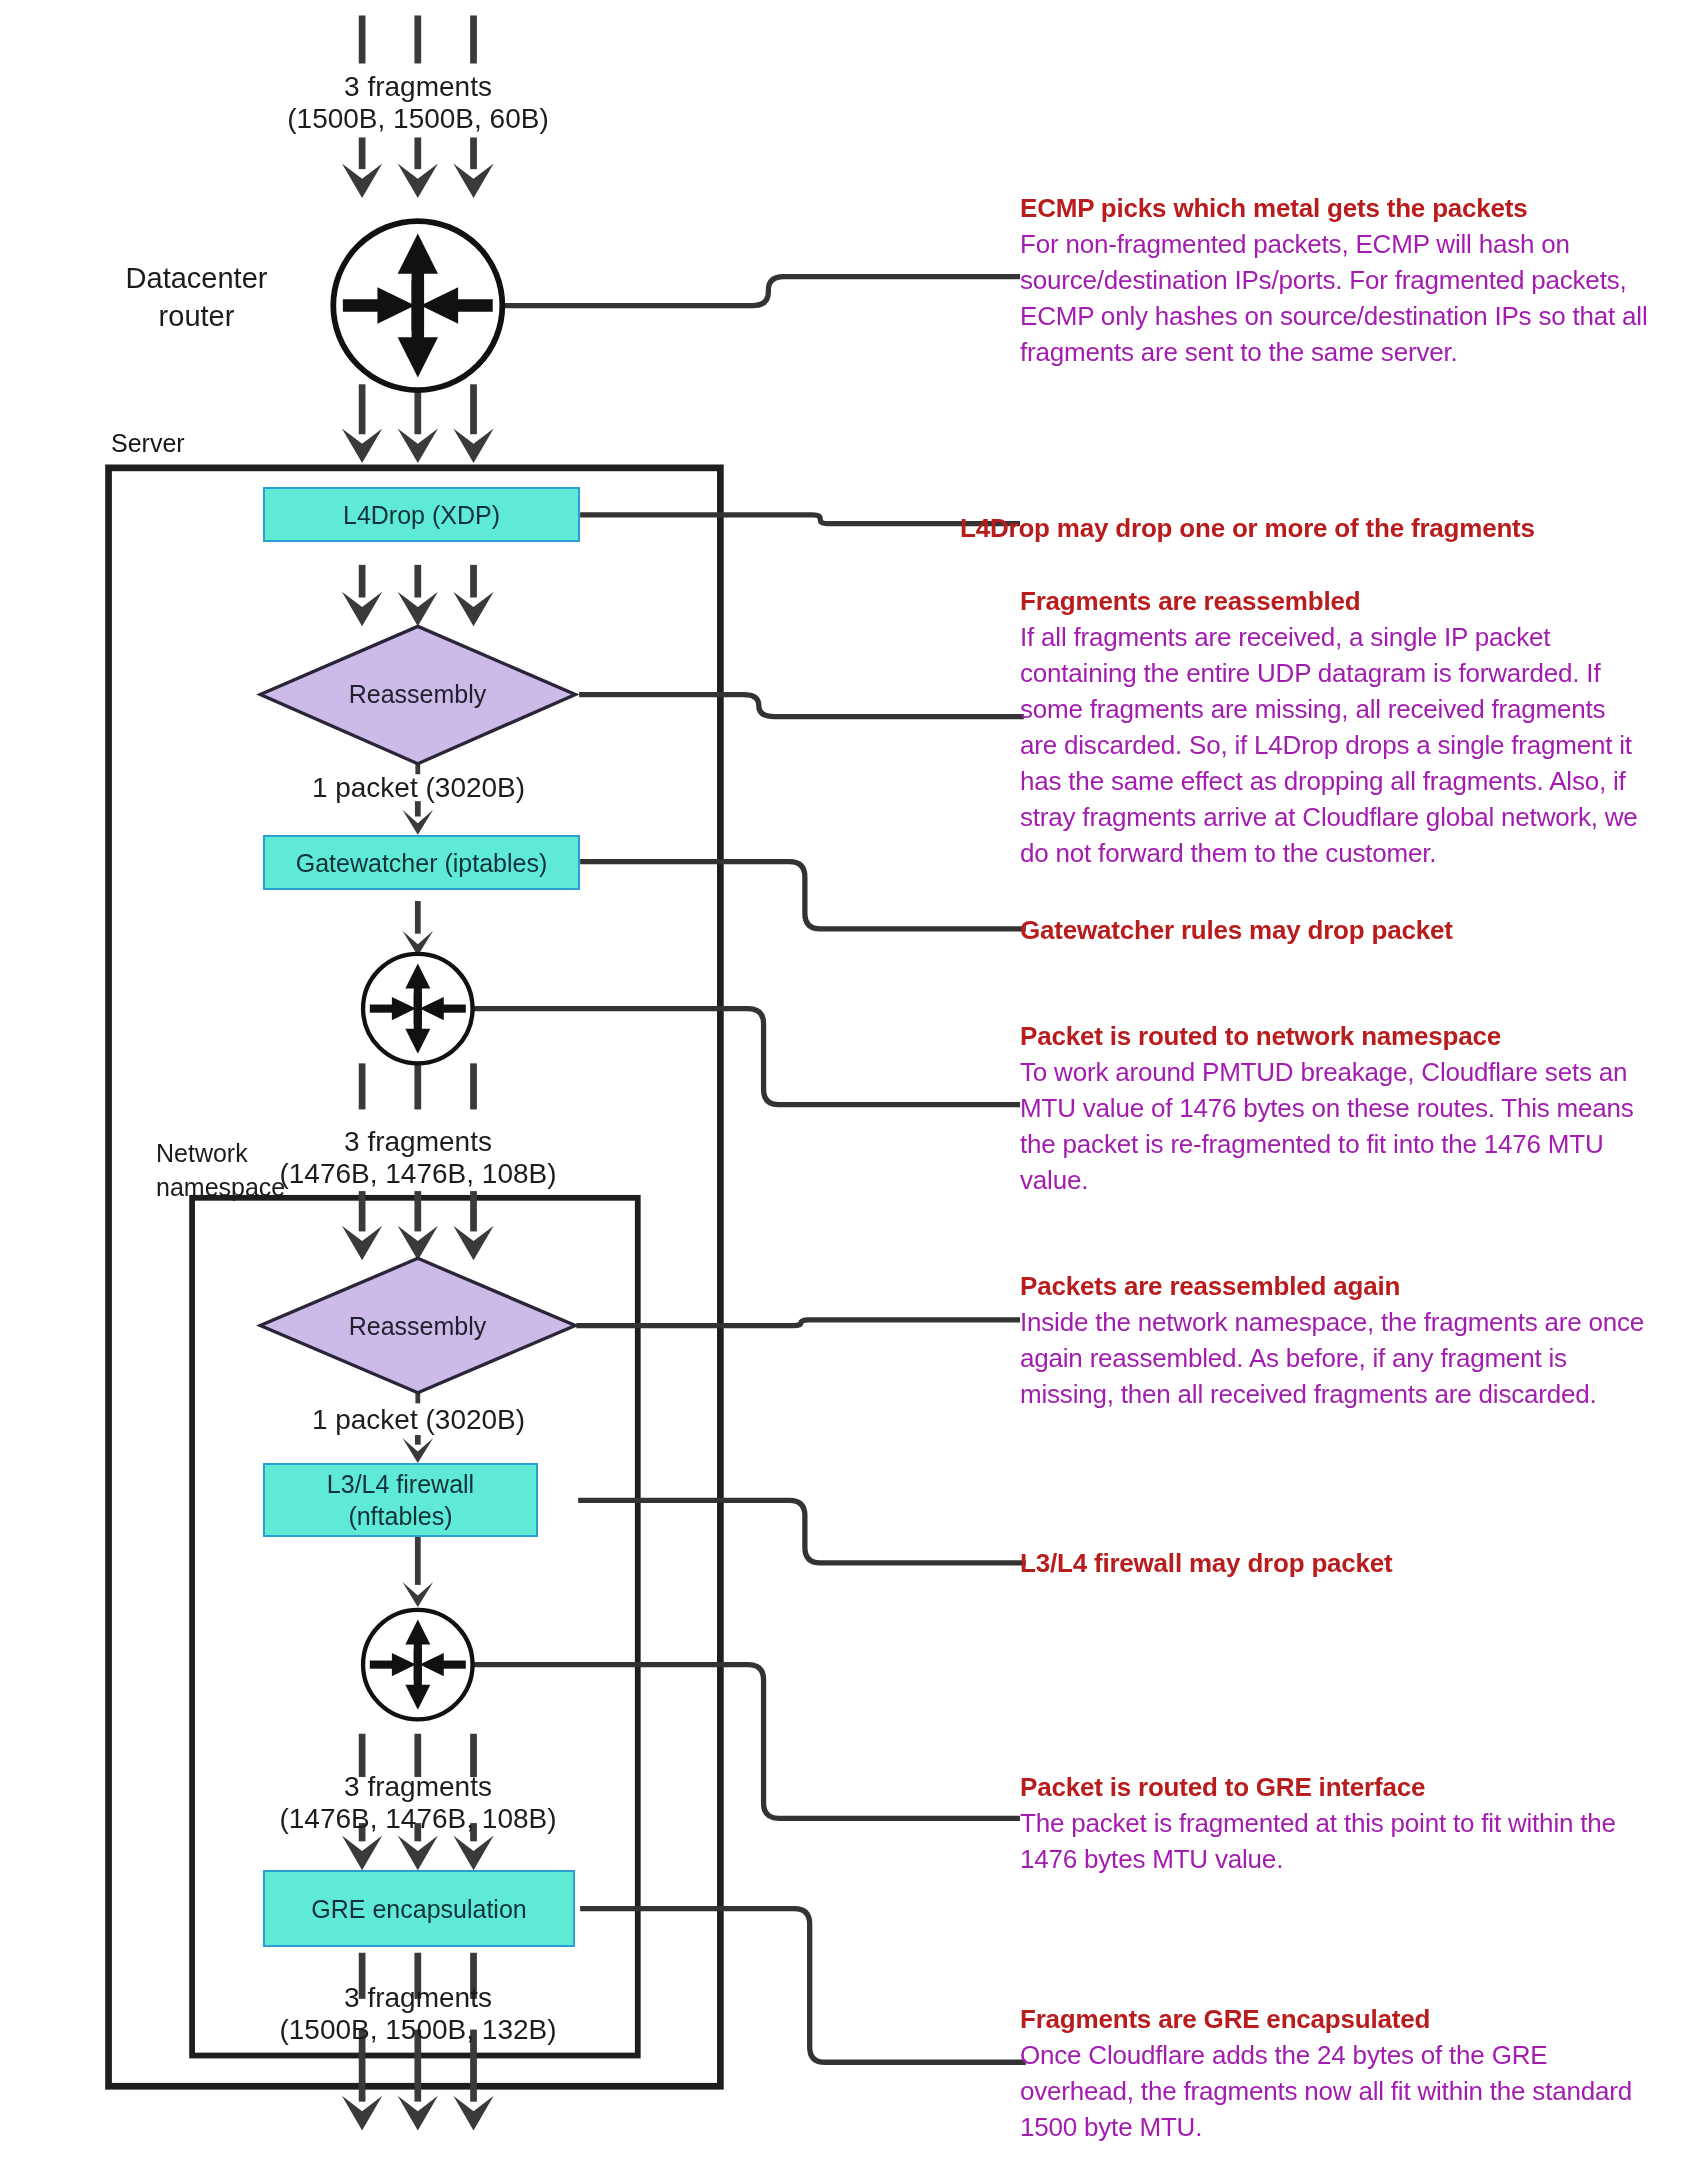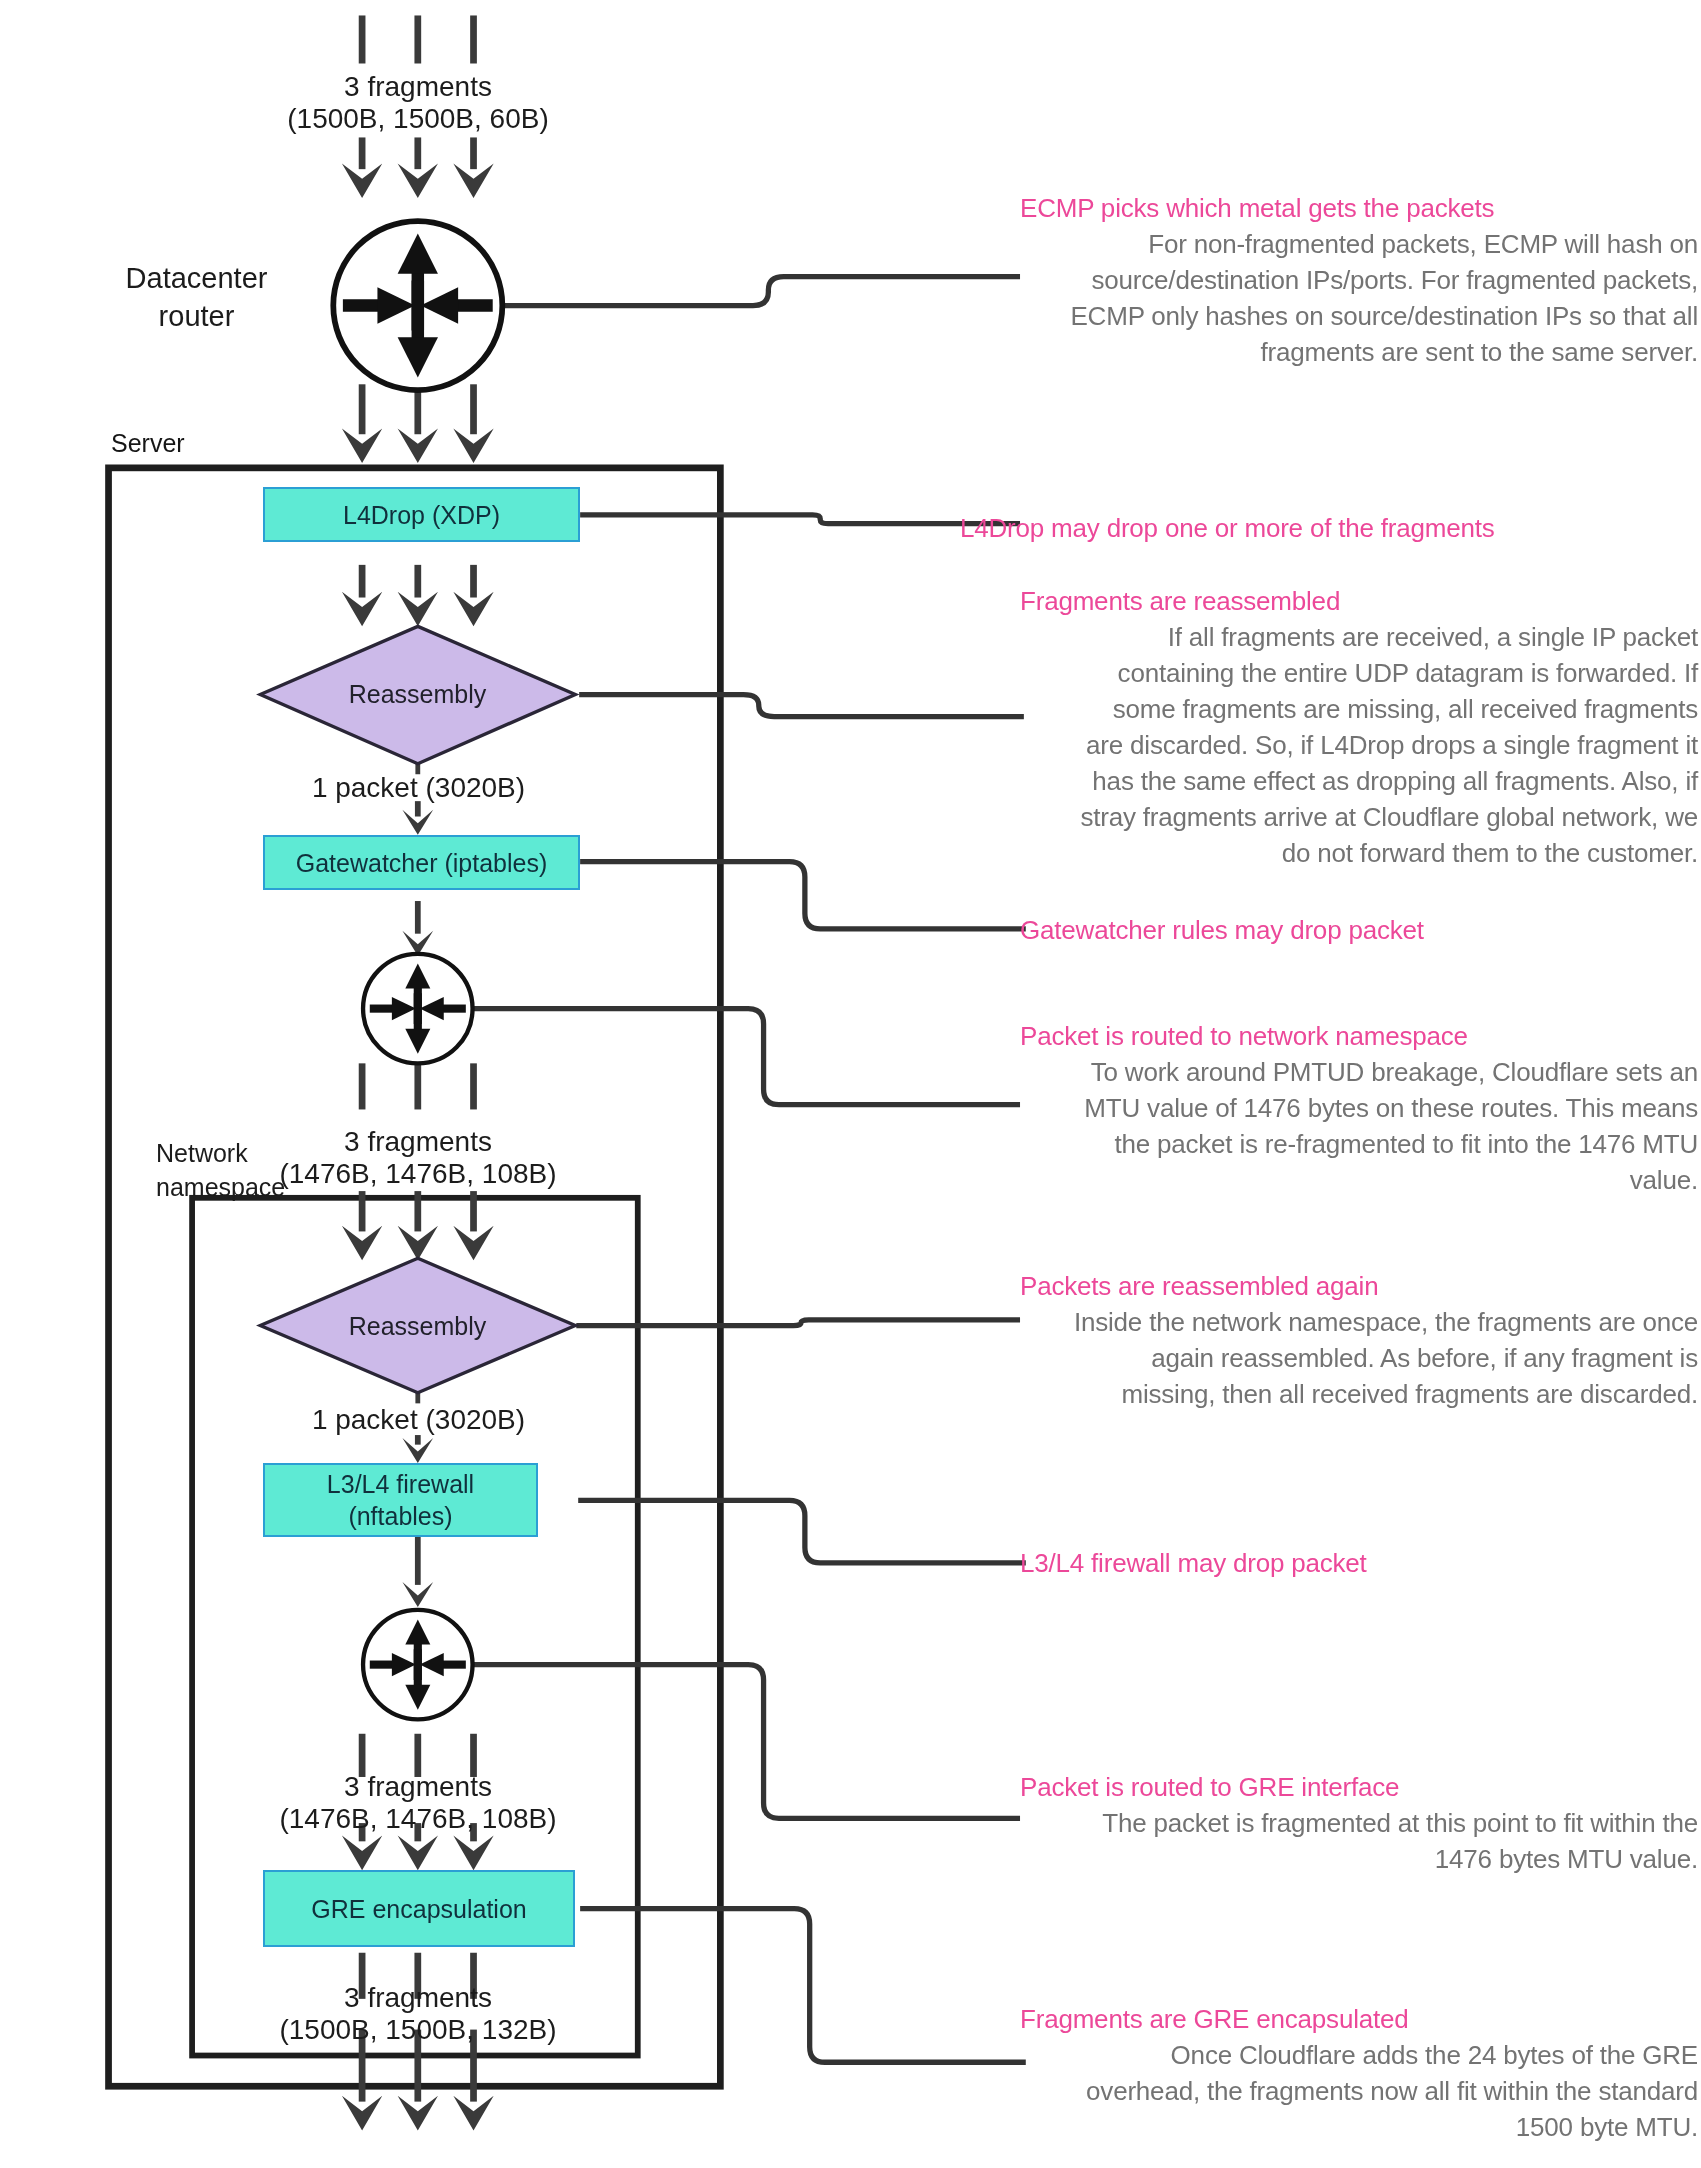--- a/index.html
+++ b/index.html
@@ -42,22 +42,22 @@
   .plabel{
     position:absolute;text-align:center;
     font-size:28px;color:#1c1c1c;
   }
   .flabel{
     position:absolute;text-align:center;white-space:pre-line;
     font-size:28px;line-height:32px;color:#1c1c1c;
   }
   
   .ann{position:absolute;width:678px;}
-  .ann .h{font-weight:400;font-size:26px;line-height:36px;color:#ec4899;letter-spacing:-0.2px;}
-  .ann .b{font-weight:400;font-size:26px;line-height:36px;color:#737373;letter-spacing:-0.2px;white-space:pre-line;text-align:right;}
+  .ann .h{font-weight:700;font-size:26px;line-height:36px;color:#b91c1c;letter-spacing:-0.2px;}
+  .ann .b{font-weight:400;font-size:26px;line-height:36px;color:#a21caf;letter-spacing:-0.2px;white-space:pre-line;}
 </style>
 </head>
 <body>
 
 <div class="canvas">
 
   <svg class="layer" width="1701" height="2168" viewBox="0 0 1771 2257">
     <defs>
       <g id="router-small">
         <circle r="57" fill="#ffffff" stroke="#111111" stroke-width="4.5"></circle>

